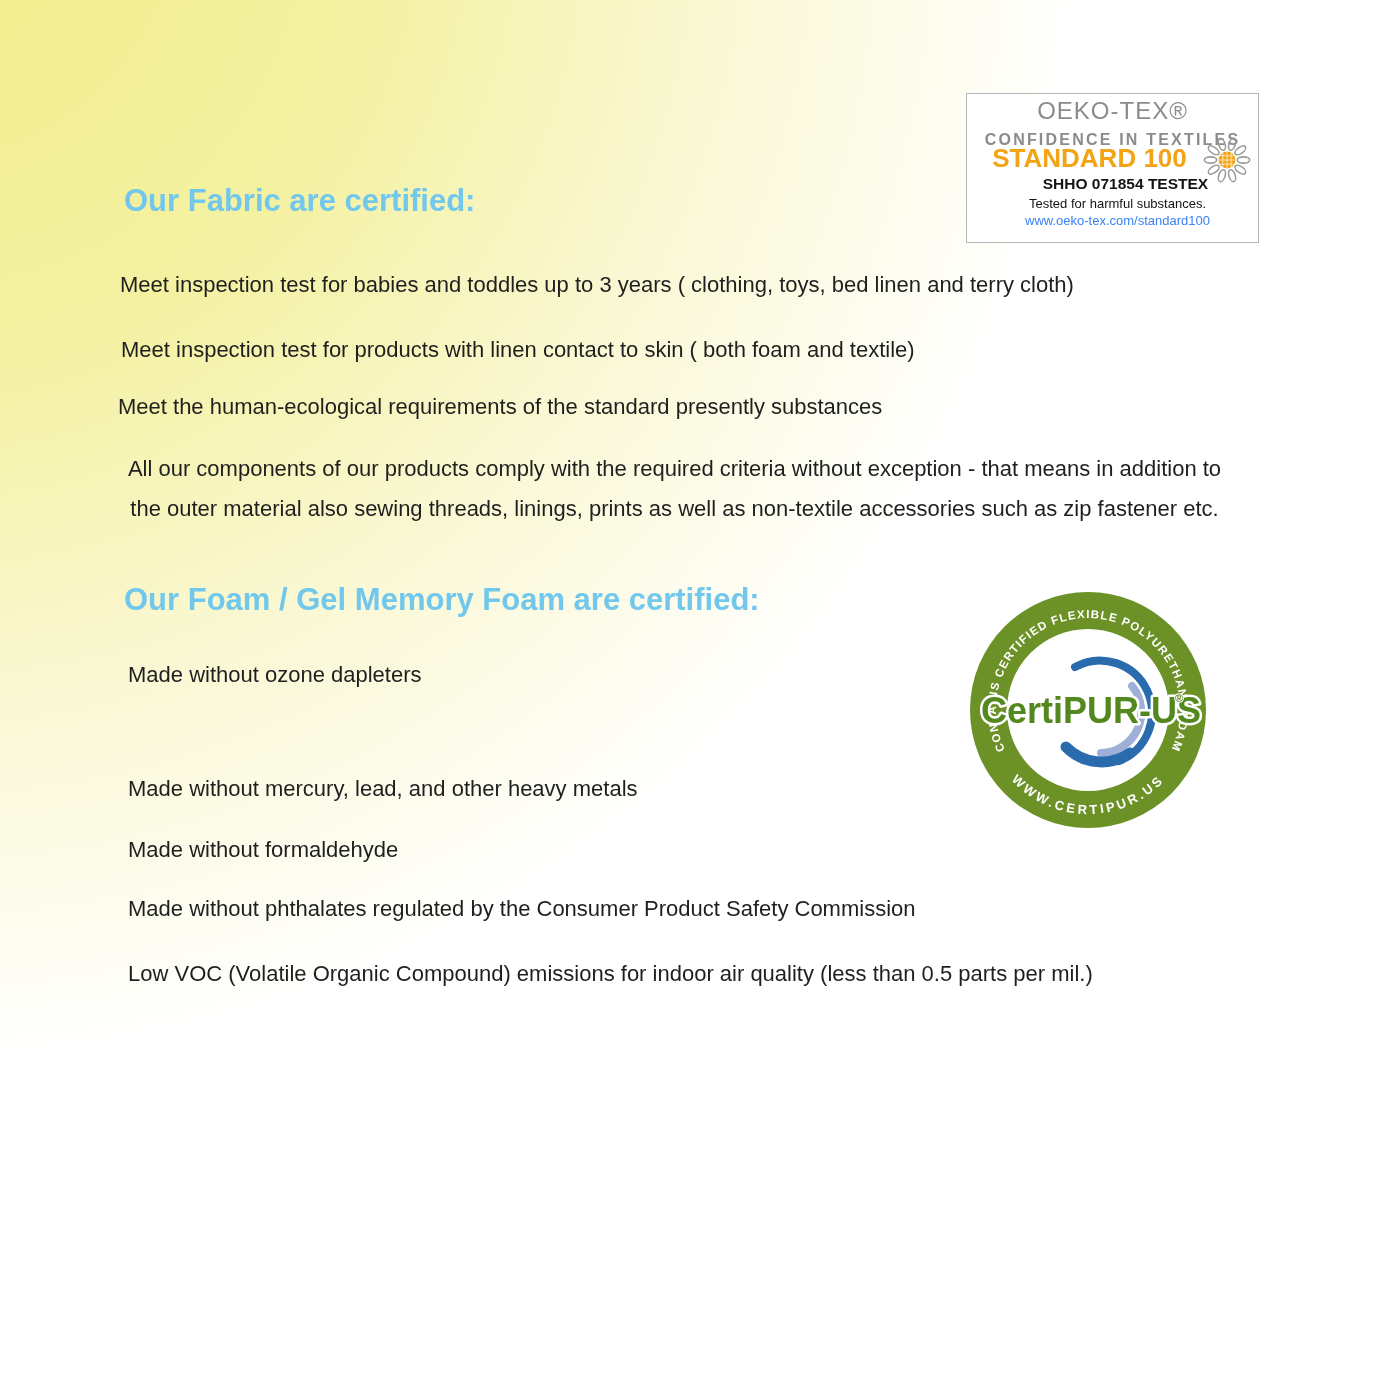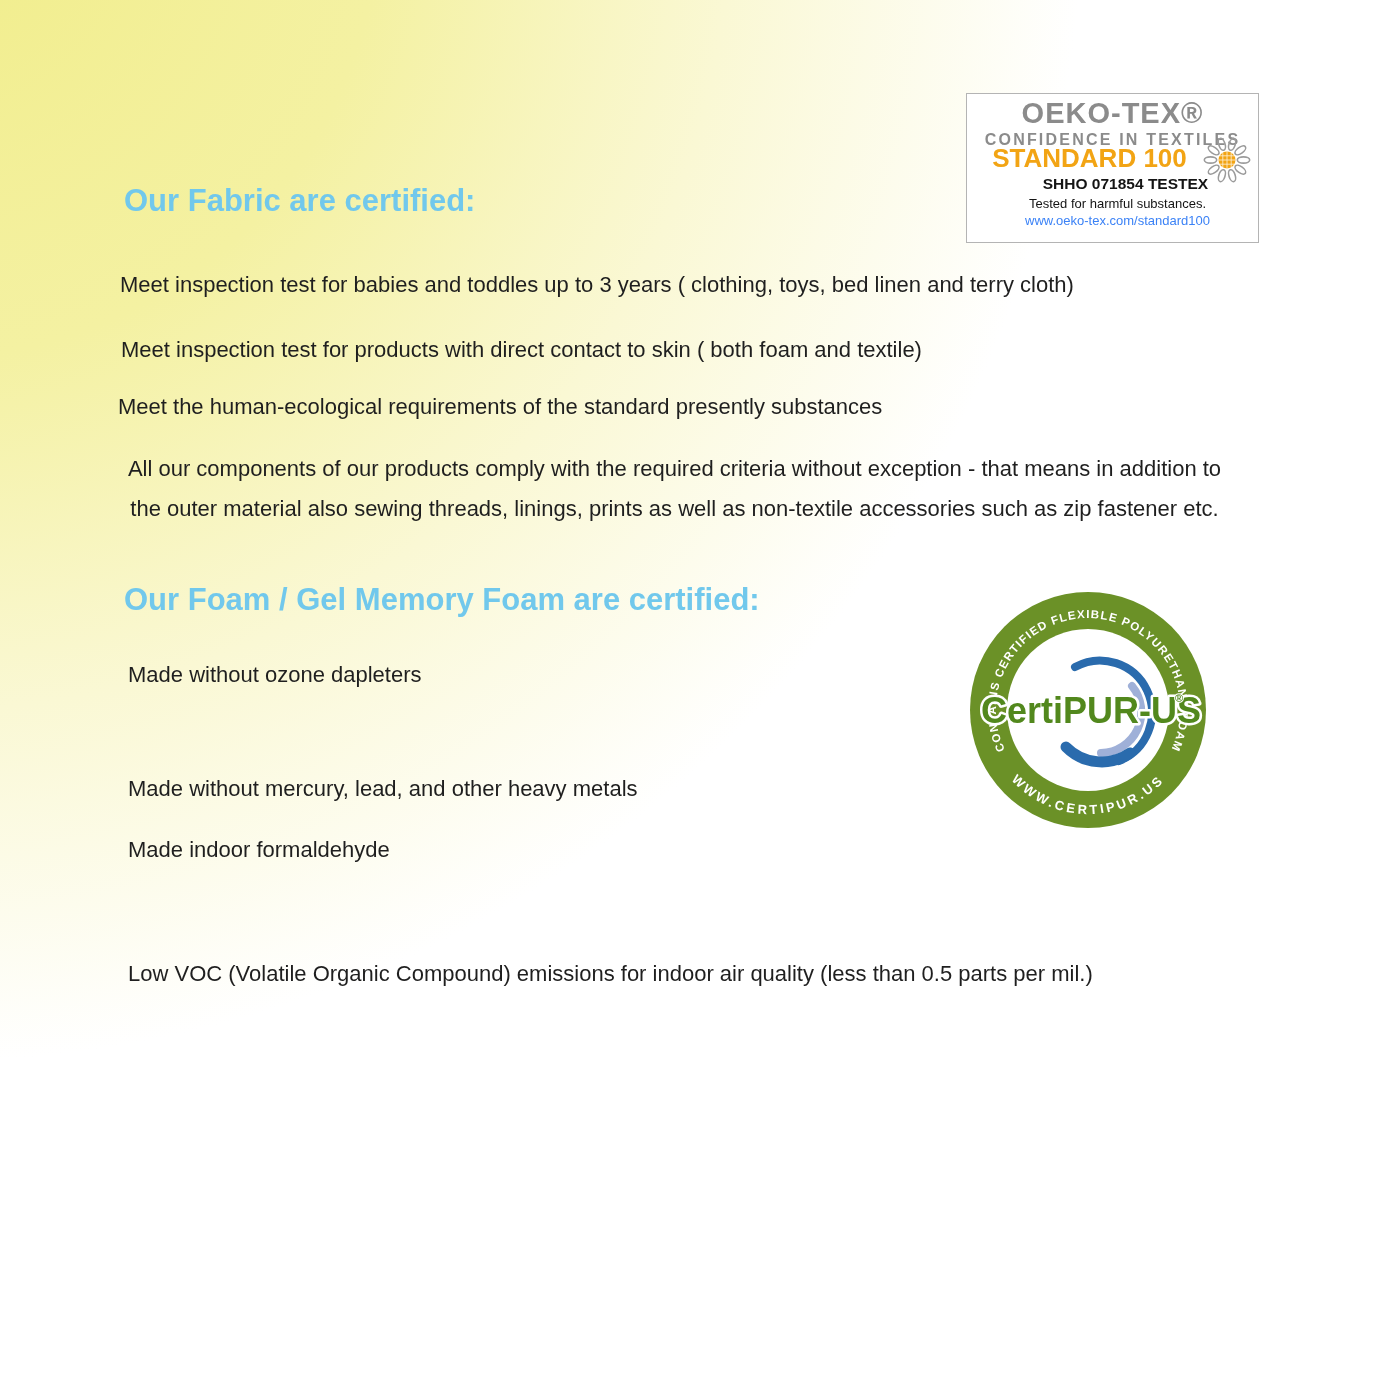--- a/index.html
+++ b/index.html
@@ -23,21 +23,21 @@
   .para{
     position:absolute;margin:1px;font-size:22px;color:#1f1f1f;
     line-height:40px;width:1115px;text-align:center;
   }
   
   .oeko-badge{
     position:absolute;left:966px;top:93px;width:293px;height:150px;
     background:#ffffff;border:1px solid #b4b4b4;box-sizing:border-box;
   }
   .oeko-badge .row{position:absolute;left:0;width:100%;margin:0;text-align:center;white-space:nowrap;}
-  .oeko-brand{top:3px;font-size:29px;font-weight:bold;color:#8b8b8b;letter-spacing:1px;}
+  .oeko-brand{top:3px;font-size:24px;font-weight:normal;color:#8b8b8b;letter-spacing:1px;}
   .oeko-confidence{top:37px;font-size:16px;font-weight:bold;color:#8b8b8b;letter-spacing:2.2px;}
   .oeko-standard{top:49px;font-size:26px;font-weight:bold;color:#f2a414;padding-right:46px;box-sizing:border-box;}
   .oeko-license{top:81px;font-size:15.5px;font-weight:bold;color:#141414;padding-left:26px;box-sizing:border-box;}
   .oeko-tested{top:102px;font-size:13px;color:#141414;padding-left:10px;box-sizing:border-box;}
   .oeko-url{top:119px;font-size:13px;color:#3b82f6;padding-left:10px;box-sizing:border-box;}
   .oeko-flower{position:absolute;left:235px;top:41px;}
   
   .certipur{position:absolute;left:968px;top:590px;}
   .certipur .ring-text{fill:#ffffff;font-family:"Liberation Sans",sans-serif;}
   .certipur .top-arc-text{font-size:11.5px;font-weight:bold;letter-spacing:1.2px;}
@@ -76,28 +76,29 @@
       <circle cx="25" cy="25" r="8.5" fill="#f2a414"></circle>
       <g stroke="#ffffff" stroke-width="0.8" fill="none" opacity="0.85">
         <path d="M16.5 25 H33.5 M17.5 20.8 H32.5 M17.5 29.2 H32.5"></path>
         <path d="M25 16.5 V33.5 M20.8 17.5 V32.5 M29.2 17.5 V32.5"></path>
       </g>
     </svg>
   </section>
 
   <h1 class="heading" style="top:183px;">Our Fabric are certified:</h1>
   <p class="line" style="left:120px;top:272px;">Meet inspection test for babies and toddles up to 3 years ( clothing, toys, bed linen and terry cloth)</p>
-  <p class="line" style="left:121px;top:337px;">Meet inspection test for products with direct contact to skin ( both foam and textile)</p>
+  <p class="line" style="left:121px;top:337px;">Meet inspection test for products with linen contact to skin ( both foam and textile)</p>
   <p class="line" style="left:118px;top:394px;">Meet the human-ecological requirements of the standard presently substances</p>
   <p class="para" style="left:116px;top:448px;">All our components of our products comply with the required criteria without exception - that means in addition to the outer material also sewing threads, linings, prints as well as non-textile accessories such as zip fastener etc.</p>
 
   <h1 class="heading" style="top:582px;">Our Foam / Gel Memory Foam are certified:</h1>
   <p class="line" style="left:128px;top:662px;">Made without ozone dapleters</p>
   <p class="line" style="left:128px;top:776px;">Made without mercury, lead, and other heavy metals</p>
-  <p class="line" style="left:128px;top:837px;">Made indoor formaldehyde</p>
+  <p class="line" style="left:128px;top:837px;">Made without formaldehyde</p>
+  <p class="line" style="left:128px;top:896px;">Made without phthalates regulated by the Consumer Product Safety Commission</p>
   <p class="line" style="left:128px;top:961px;">Low VOC (Volatile Organic Compound) emissions for indoor air quality (less than 0.5 parts per mil.)</p>
 
   <svg class="certipur" width="240" height="240" viewBox="0 0 240 240">
     <defs>
       <path id="arcTop" d="M 36.6 158.9 A 92 92 0 1 1 203.4 158.9" fill="none"></path>
       <path id="arcBottom" d="M 29.9 172 A 104 104 0 0 0 210.1 172" fill="none"></path>
     </defs>
     <circle cx="120" cy="120" r="118" fill="#6b9127"></circle>
     <circle cx="120" cy="120" r="81" fill="#ffffff"></circle>
     <text class="ring-text top-arc-text" text-anchor="middle">

